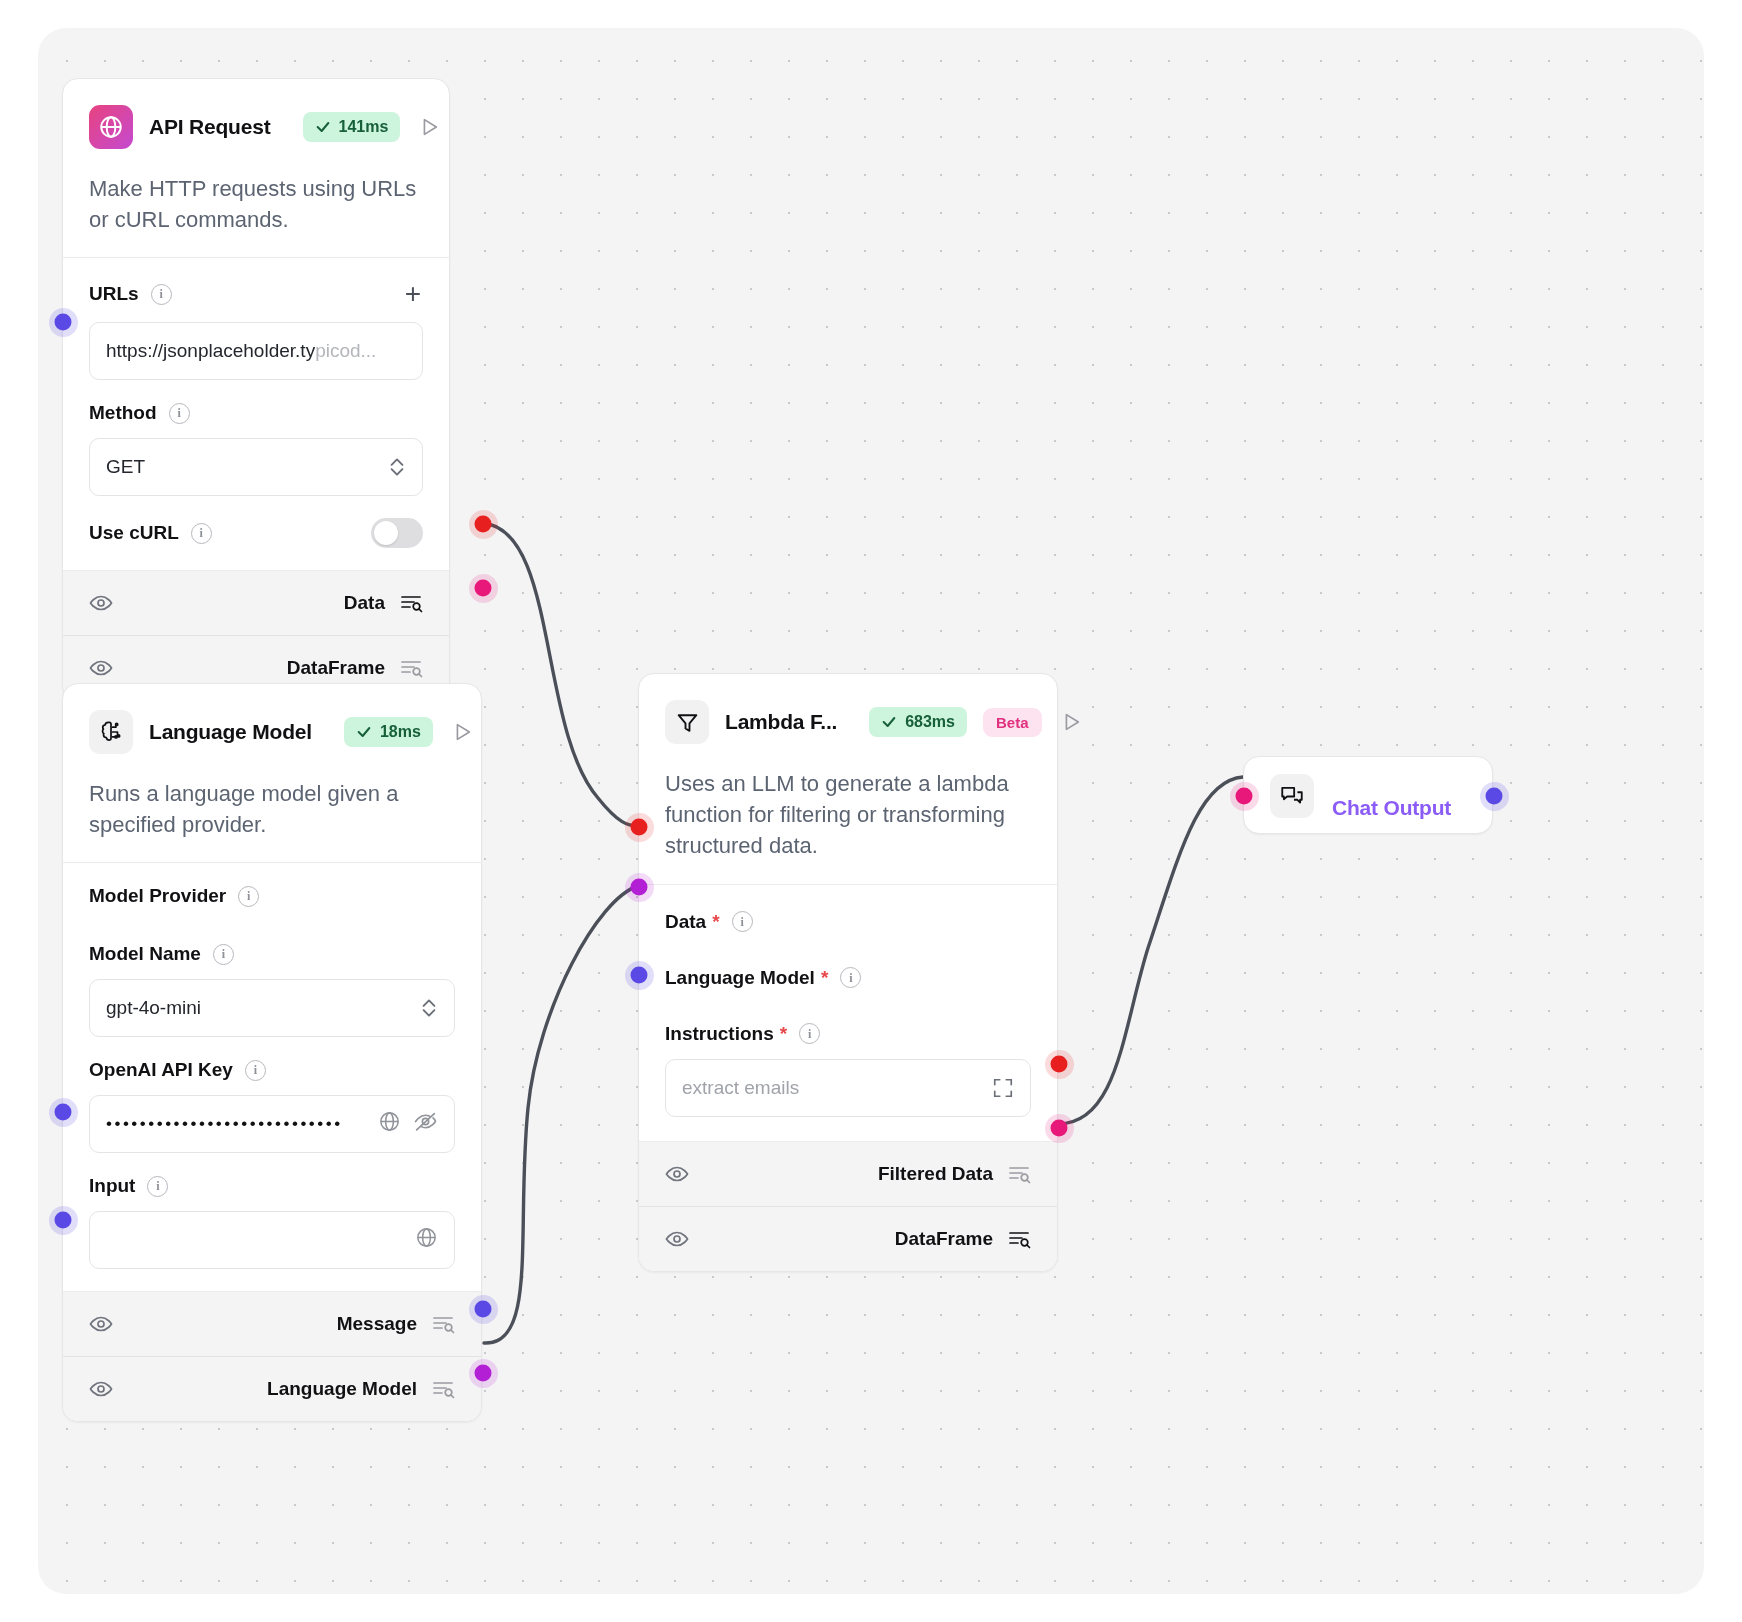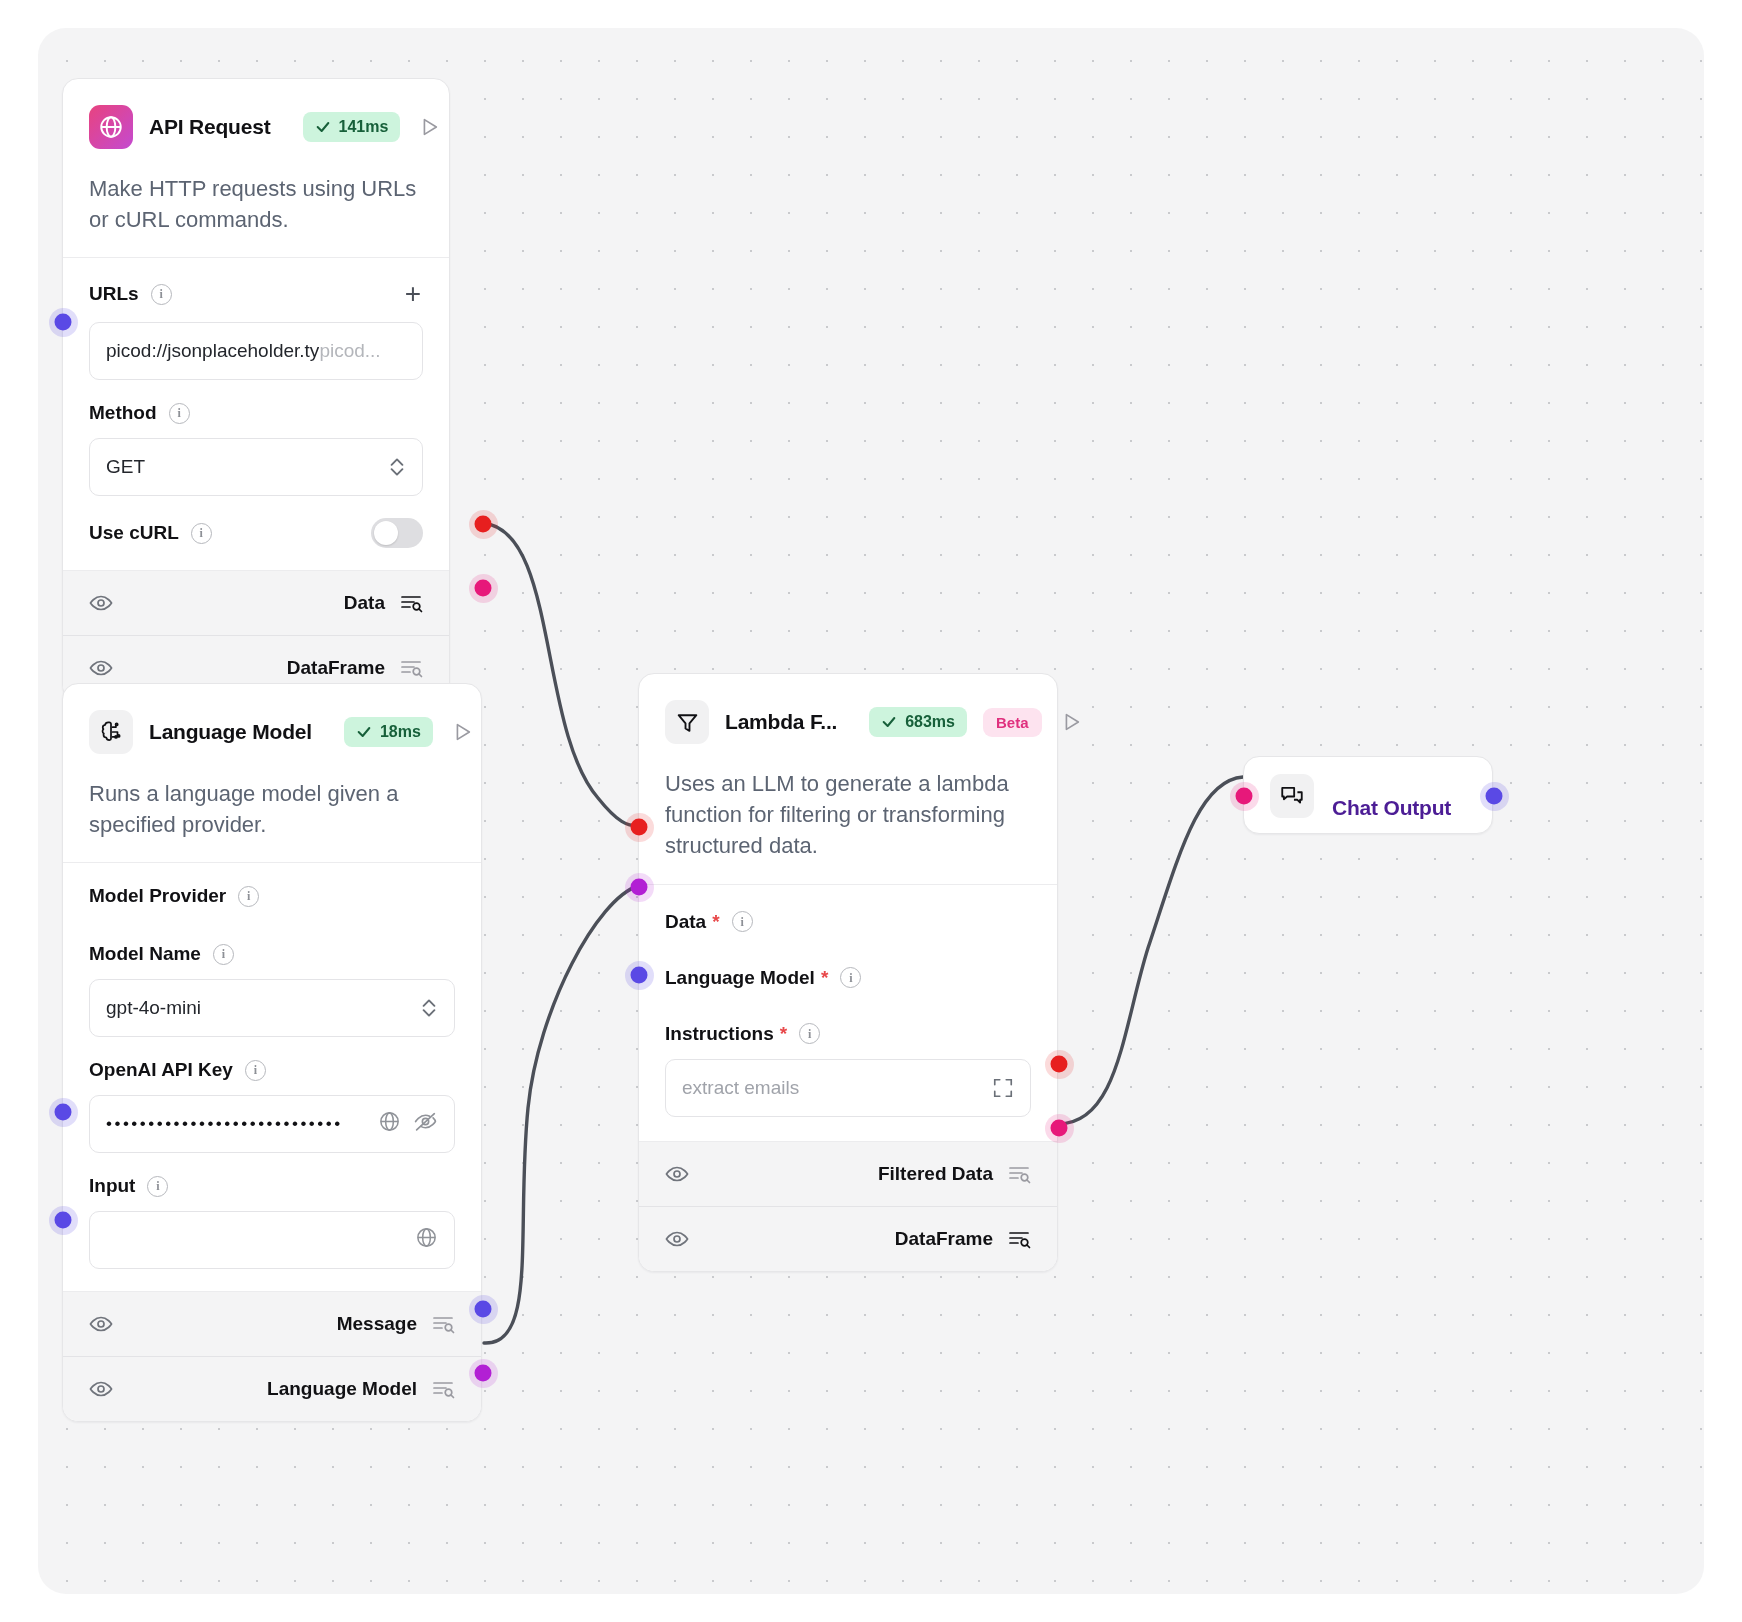--- a/index.html
+++ b/index.html
@@ -144,21 +144,21 @@
   .p-pink{background:#e8197a;}
   .p-pink::after{background:rgba(232,25,122,.16);}
   .p-purple{background:#b21fd4;}
   .p-purple::after{background:rgba(178,31,212,.16);}
   
   .chat-node{display:flex;align-items:center;gap:18px;padding:0 26px;height:78px;}
   .chat-icon{
     width:44px;height:44px;border-radius:11px;background:#f1f1f2;
     display:flex;align-items:center;justify-content:center;flex:0 0 auto;
   }
-  .chat-title{font-size:21px;font-weight:700;color:#4c1d95;letter-spacing:-.2px;margin-top:24px;}
+  .chat-title{font-size:21px;font-weight:700;color:#8b5cf6;letter-spacing:-.2px;margin-top:24px;}
   
   #edges{position:absolute;left:0;top:0;width:1666px;height:1566px;pointer-events:none;}
 </style>
 </head>
 <body>
 
 <div id="canvas">
 
   <svg id="edges" viewBox="0 0 1666 1566">
 
@@ -199,21 +199,21 @@
 
     <div class="divider"></div>
 
     <div class="field">
       <div class="field-label">
         <span>URLs</span>
         <span class="info-i">i</span>
         <span class="plus-btn">+</span>
       </div>
       <div class="input-box">
-        <span class="val">picod://jsonplaceholder.ty</span>
+        <span class="val">https://jsonplaceholder.ty</span>
           <span class="fade-tail">picod...</span>
       </div>
     </div>
 
     <div class="field">
       <div class="field-label">
         <span>Method</span>
         <span class="info-i">i</span>
       </div>
       <div class="input-box">

